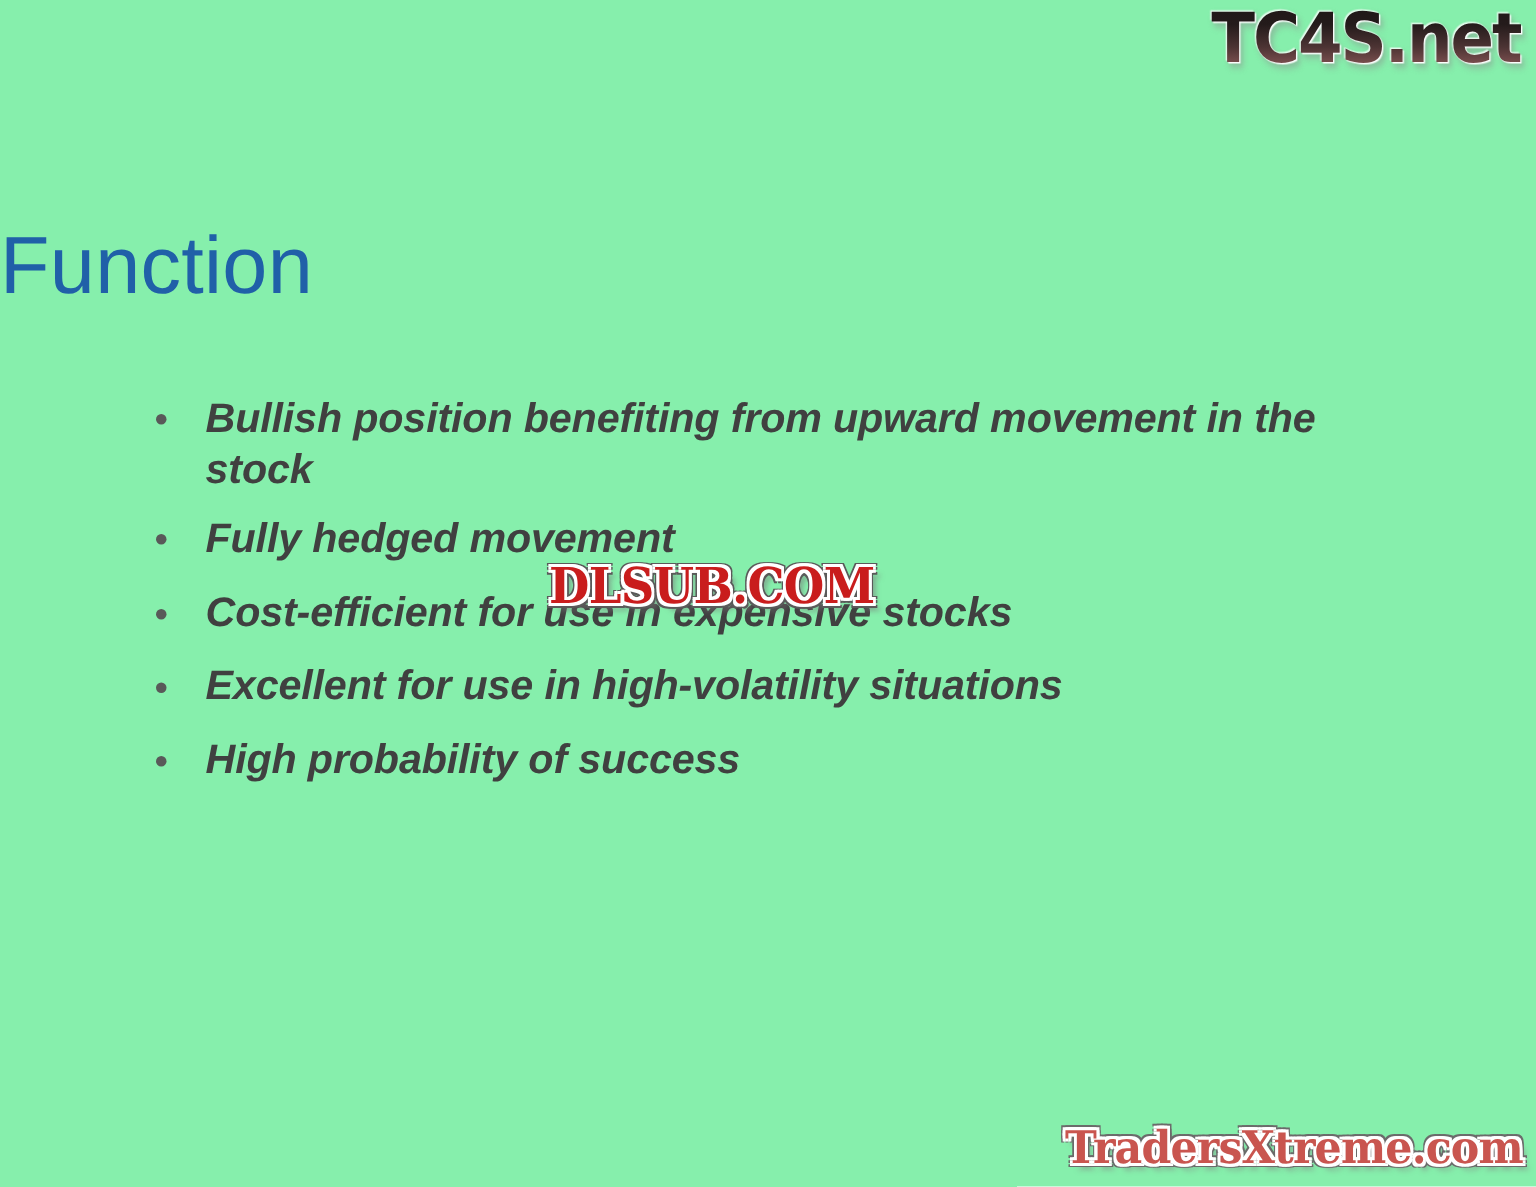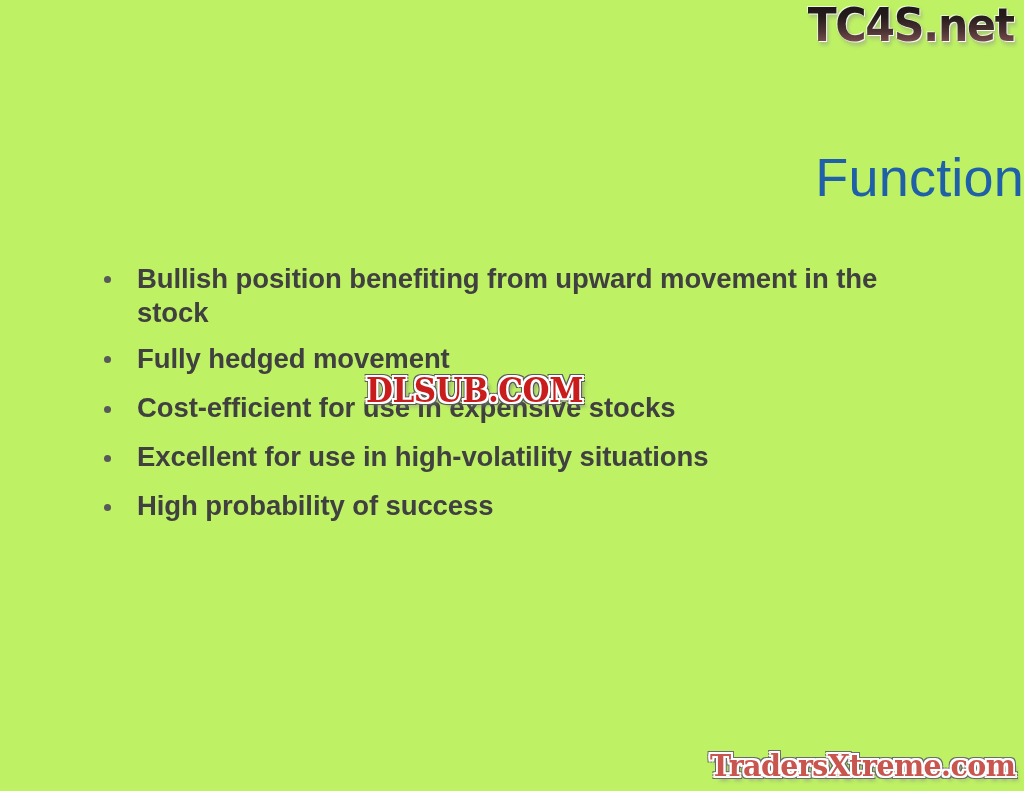--- a/index.html
+++ b/index.html
@@ -12,30 +12,30 @@
     height: 791px;
     position: relative;
     overflow: hidden;
     font-family: "Liberation Sans", sans-serif;
     -webkit-font-smoothing: antialiased;
   }
 
   .slide {
     position: absolute;
     inset: 0;
-    background: #bef264;
+    background: #86efac;
   }
 
   
   .slide-title {
     position: absolute;
     left: 0;
     right: 0;
     top: 112px;
-    text-align: right;
+    text-align: left;
     font-size: 54px;
     line-height: 1.08;
     font-weight: 400;
     color: #2060A8;
     letter-spacing: 0.2px;
     white-space: pre;
   }
 
   
   .bullet-list {
@@ -64,20 +64,21 @@
     position: absolute;
     left: 9px;
     top: 0.52em;
     width: 7px;
     height: 7px;
     background: #595959;
     border-radius: 50%;
   }
   .bullet-text {
     display: block;
+    font-style: italic;
   }
 
   
   .wm {
     position: absolute;
     white-space: nowrap;
     user-select: none;
     pointer-events: none;
   }
 

